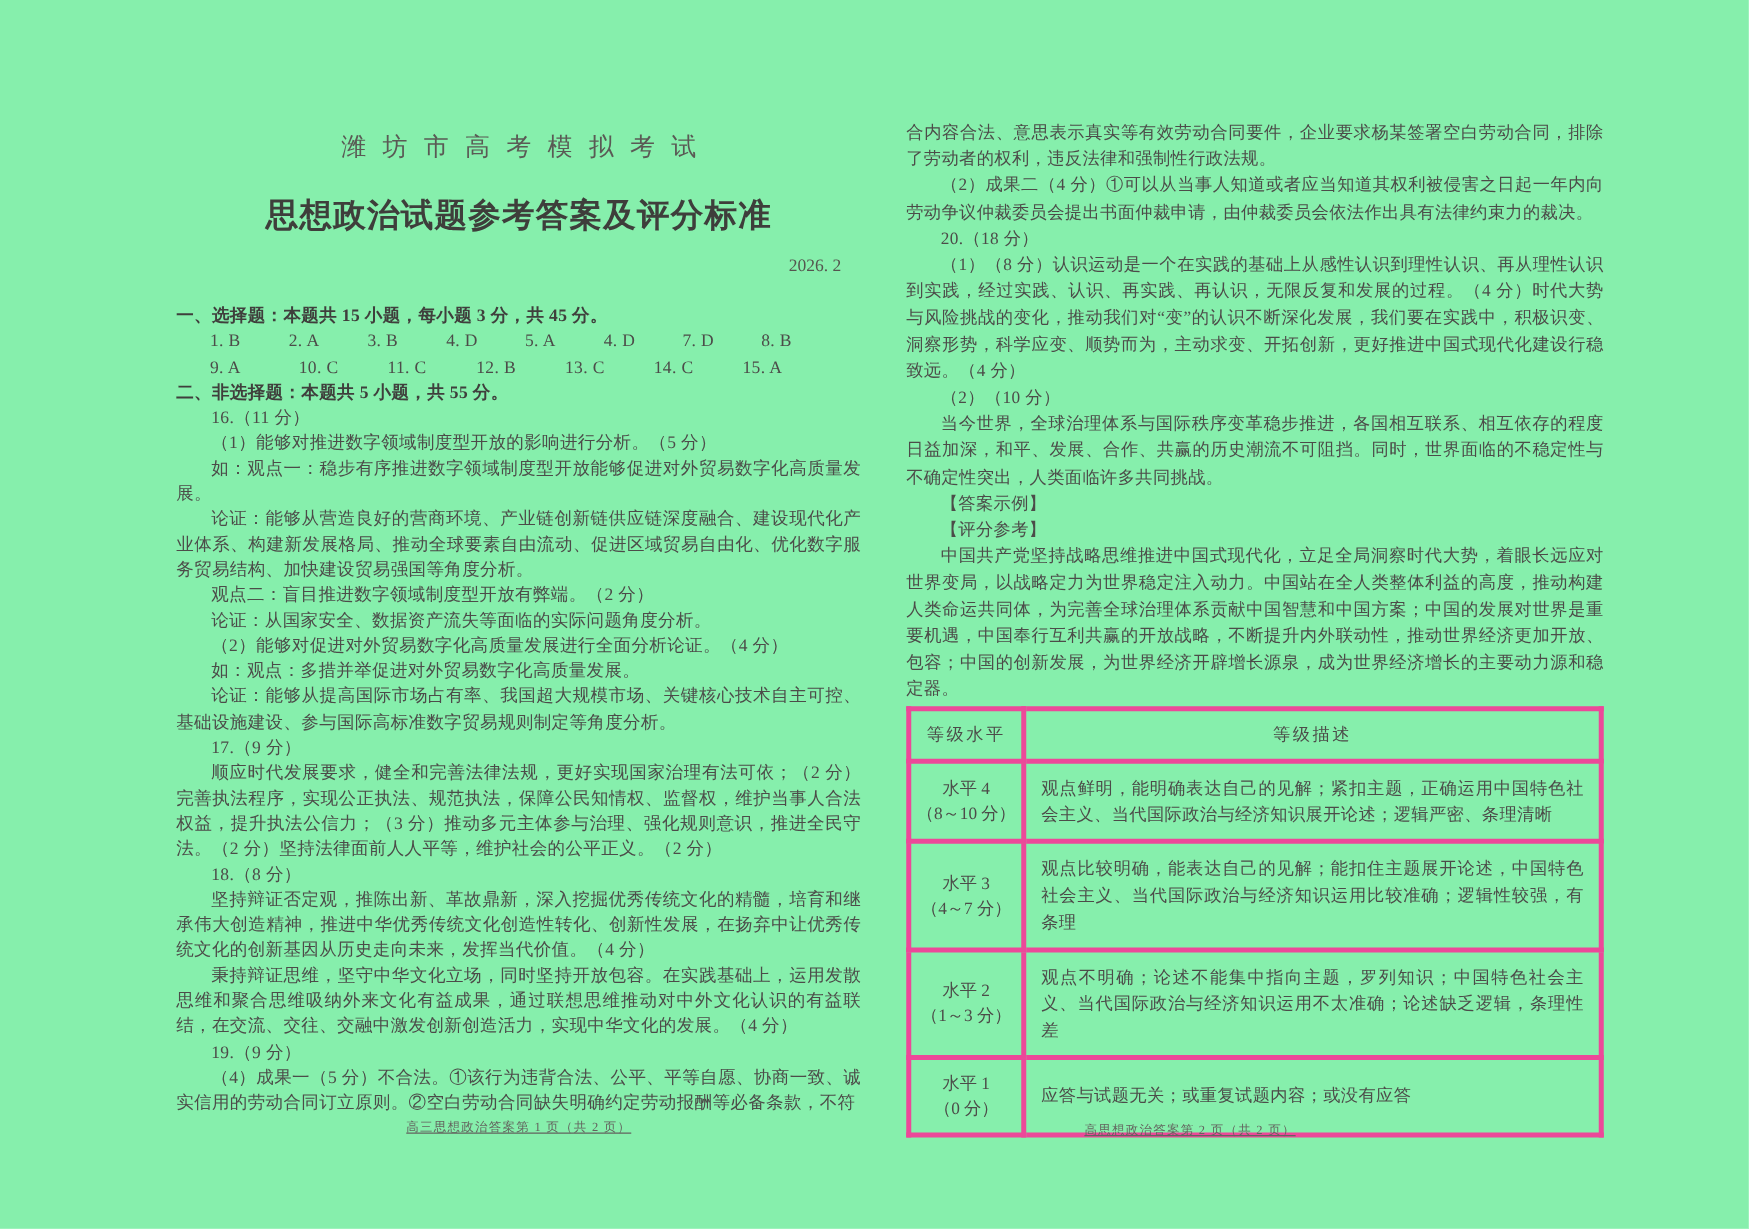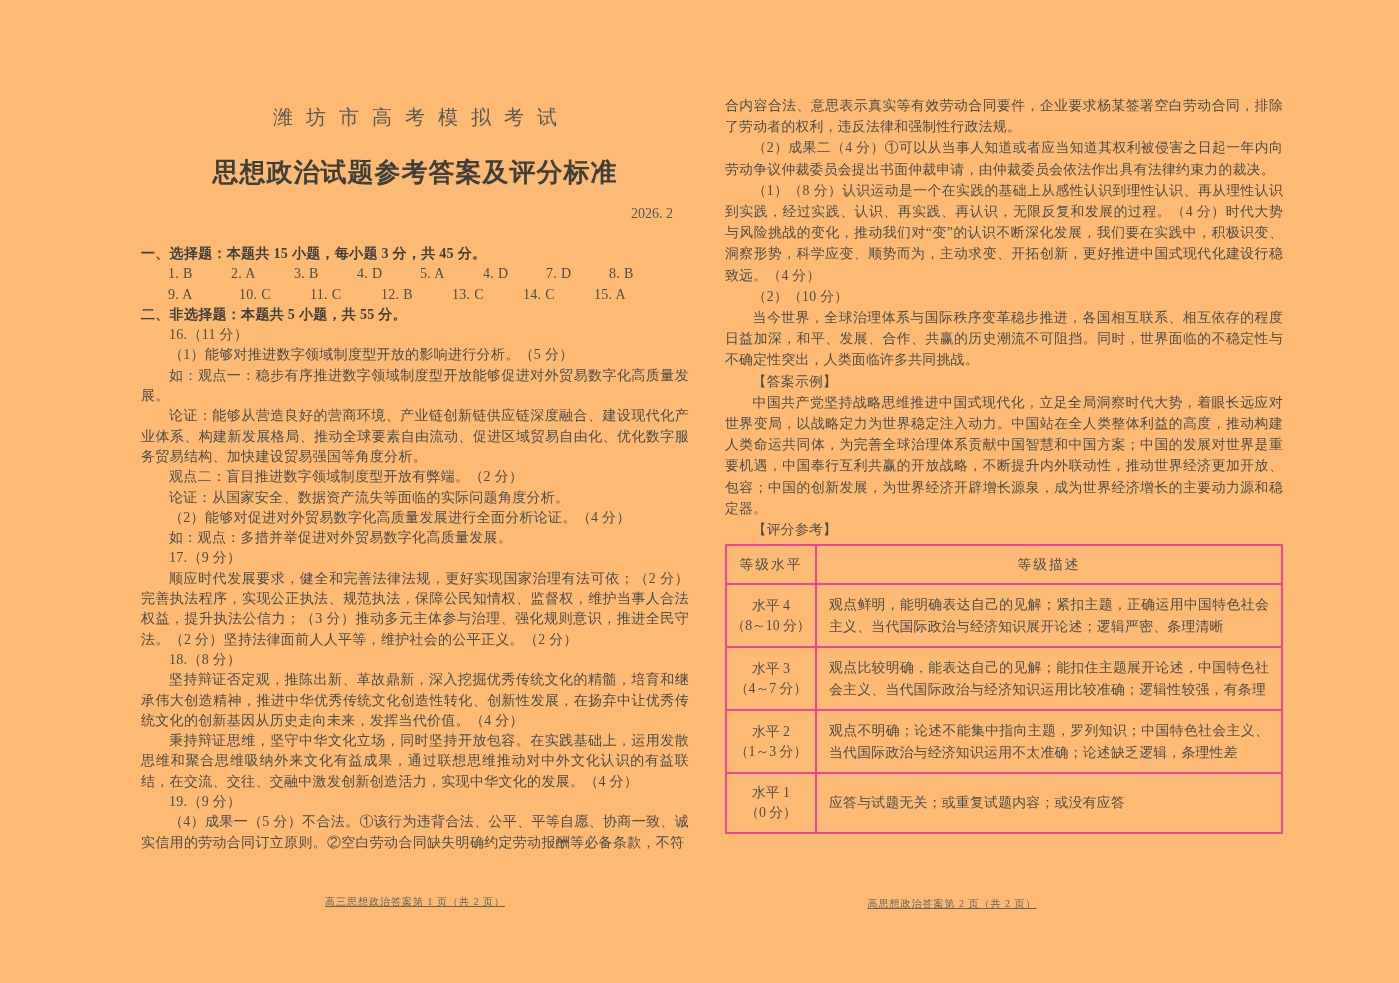--- a/index.html
+++ b/index.html
@@ -4,21 +4,21 @@
 <style>
   html,body{margin:0;padding:0;}
   body{
     width:1399px;height:983px;overflow:hidden;
     background:#ffffff;
     font-family:"Liberation Serif","DejaVu Serif",serif;
     color:#4c4c49;
   }
   .canvas{
     position:relative;width:1399px;height:983px;
-    background:#fdba74;
+    background:#86efac;
   }
   
   .col{position:absolute;top:0;}
   .col-left{left:141px;width:548px;}
   .col-right{left:725px;top:95px;width:558px;}
 
   .exam-title{
     margin:104px 0 0 0;
     font-size:20px;font-weight:400;
     letter-spacing:13px;text-indent:13px;
@@ -58,21 +58,21 @@
   .footer-1{left:141px;width:548px;top:895px;}
   .footer-2{left:725px;width:454px;top:897px;}
 
   
   table.score{
     width:100%;border-collapse:collapse;margin-top:4px;
     border:2px solid #4f4f4b;
     font-size:13.8px;color:#4c4c49;
   }
   table.score th,table.score td{
-    border:2px solid #ec4899;
+    border:4px solid #ec4899;
   }
   table.score th{
     font-weight:400;text-align:center;
     padding:8px 4px;letter-spacing:2px;
   }
   td.level-cell{
     width:84px;text-align:center;
     padding:9px 2px;line-height:20px;letter-spacing:0;
   }
   td.desc-cell{
@@ -96,43 +96,45 @@
       <p class="heading">二、非选择题：本题共 5 小题，共 55 分。</p>
       <div id="p1-paras">
           <p class="para ">16.（11 分）</p>
           <p class="para ">（1）能够对推进数字领域制度型开放的影响进行分析。（5 分）</p>
           <p class="para ">如：观点一：稳步有序推进数字领域制度型开放能够促进对外贸易数字化高质量发展。</p>
           <p class="para ">论证：能够从营造良好的营商环境、产业链创新链供应链深度融合、建设现代化产业体系、构建新发展格局、推动全球要素自由流动、促进区域贸易自由化、优化数字服务贸易结构、加快建设贸易强国等角度分析。</p>
           <p class="para ">观点二：盲目推进数字领域制度型开放有弊端。（2 分）</p>
           <p class="para ">论证：从国家安全、数据资产流失等面临的实际问题角度分析。</p>
           <p class="para ">（2）能够对促进对外贸易数字化高质量发展进行全面分析论证。（4 分）</p>
           <p class="para ">如：观点：多措并举促进对外贸易数字化高质量发展。</p>
+          <p class="para ">论证：能够从提高国际市场占有率、我国超大规模市场、关键核心技术自主可控、基础设施建设、参与国际高标准数字贸易规则制定等角度分析。</p>
           <p class="para ">17.（9 分）</p>
           <p class="para ">顺应时代发展要求，健全和完善法律法规，更好实现国家治理有法可依；（2 分）完善执法程序，实现公正执法、规范执法，保障公民知情权、监督权，维护当事人合法权益，提升执法公信力；（3 分）推动多元主体参与治理、强化规则意识，推进全民守法。（2 分）坚持法律面前人人平等，维护社会的公平正义。（2 分）</p>
           <p class="para ">18.（8 分）</p>
           <p class="para ">坚持辩证否定观，推陈出新、革故鼎新，深入挖掘优秀传统文化的精髓，培育和继承伟大创造精神，推进中华优秀传统文化创造性转化、创新性发展，在扬弃中让优秀传统文化的创新基因从历史走向未来，发挥当代价值。（4 分）</p>
           <p class="para ">秉持辩证思维，坚守中华文化立场，同时坚持开放包容。在实践基础上，运用发散思维和聚合思维吸纳外来文化有益成果，通过联想思维推动对中外文化认识的有益联结，在交流、交往、交融中激发创新创造活力，实现中华文化的发展。（4 分）</p>
           <p class="para ">19.（9 分）</p>
           <p class="para ">（4）成果一（5 分）不合法。①该行为违背合法、公平、平等自愿、协商一致、诚实信用的劳动合同订立原则。②空白劳动合同缺失明确约定劳动报酬等必备条款，不符</p>
         </div>
     </div>
   </div>
   <div class="page-footer footer-1">高三思想政治答案第 1 页（共 2 页）</div>
 
   <div class="col col-right">
     <div class="body-right">
       <div id="p2-paras">
           <p class="para plain">合内容合法、意思表示真实等有效劳动合同要件，企业要求杨某签署空白劳动合同，排除了劳动者的权利，违反法律和强制性行政法规。</p>
           <p class="para ">（2）成果二（4 分）①可以从当事人知道或者应当知道其权利被侵害之日起一年内向劳动争议仲裁委员会提出书面仲裁申请，由仲裁委员会依法作出具有法律约束力的裁决。</p>
+          <p class="para ">20.（18 分）</p>
           <p class="para ">（1）（8 分）认识运动是一个在实践的基础上从感性认识到理性认识、再从理性认识到实践，经过实践、认识、再实践、再认识，无限反复和发展的过程。（4 分）时代大势与风险挑战的变化，推动我们对“变”的认识不断深化发展，我们要在实践中，积极识变、洞察形势，科学应变、顺势而为，主动求变、开拓创新，更好推进中国式现代化建设行稳致远。（4 分）</p>
           <p class="para ">（2）（10 分）</p>
           <p class="para ">当今世界，全球治理体系与国际秩序变革稳步推进，各国相互联系、相互依存的程度日益加深，和平、发展、合作、共赢的历史潮流不可阻挡。同时，世界面临的不稳定性与不确定性突出，人类面临许多共同挑战。</p>
           <p class="para ">【答案示例】</p>
+          <p class="para ">【评分参考】</p>
           <p class="para ">中国共产党坚持战略思维推进中国式现代化，立足全局洞察时代大势，着眼长远应对世界变局，以战略定力为世界稳定注入动力。中国站在全人类整体利益的高度，推动构建人类命运共同体，为完善全球治理体系贡献中国智慧和中国方案；中国的发展对世界是重要机遇，中国奉行互利共赢的开放战略，不断提升内外联动性，推动世界经济更加开放、包容；中国的创新发展，为世界经济开辟增长源泉，成为世界经济增长的主要动力源和稳定器。</p>
-          <p class="para ">【评分参考】</p>
         </div>
 
       <table class="score">
         <thead>
           <tr>
             <th>等级水平</th>
             <th>等级描述</th>
           </tr>
         </thead>
         <tbody id="score-rows">

